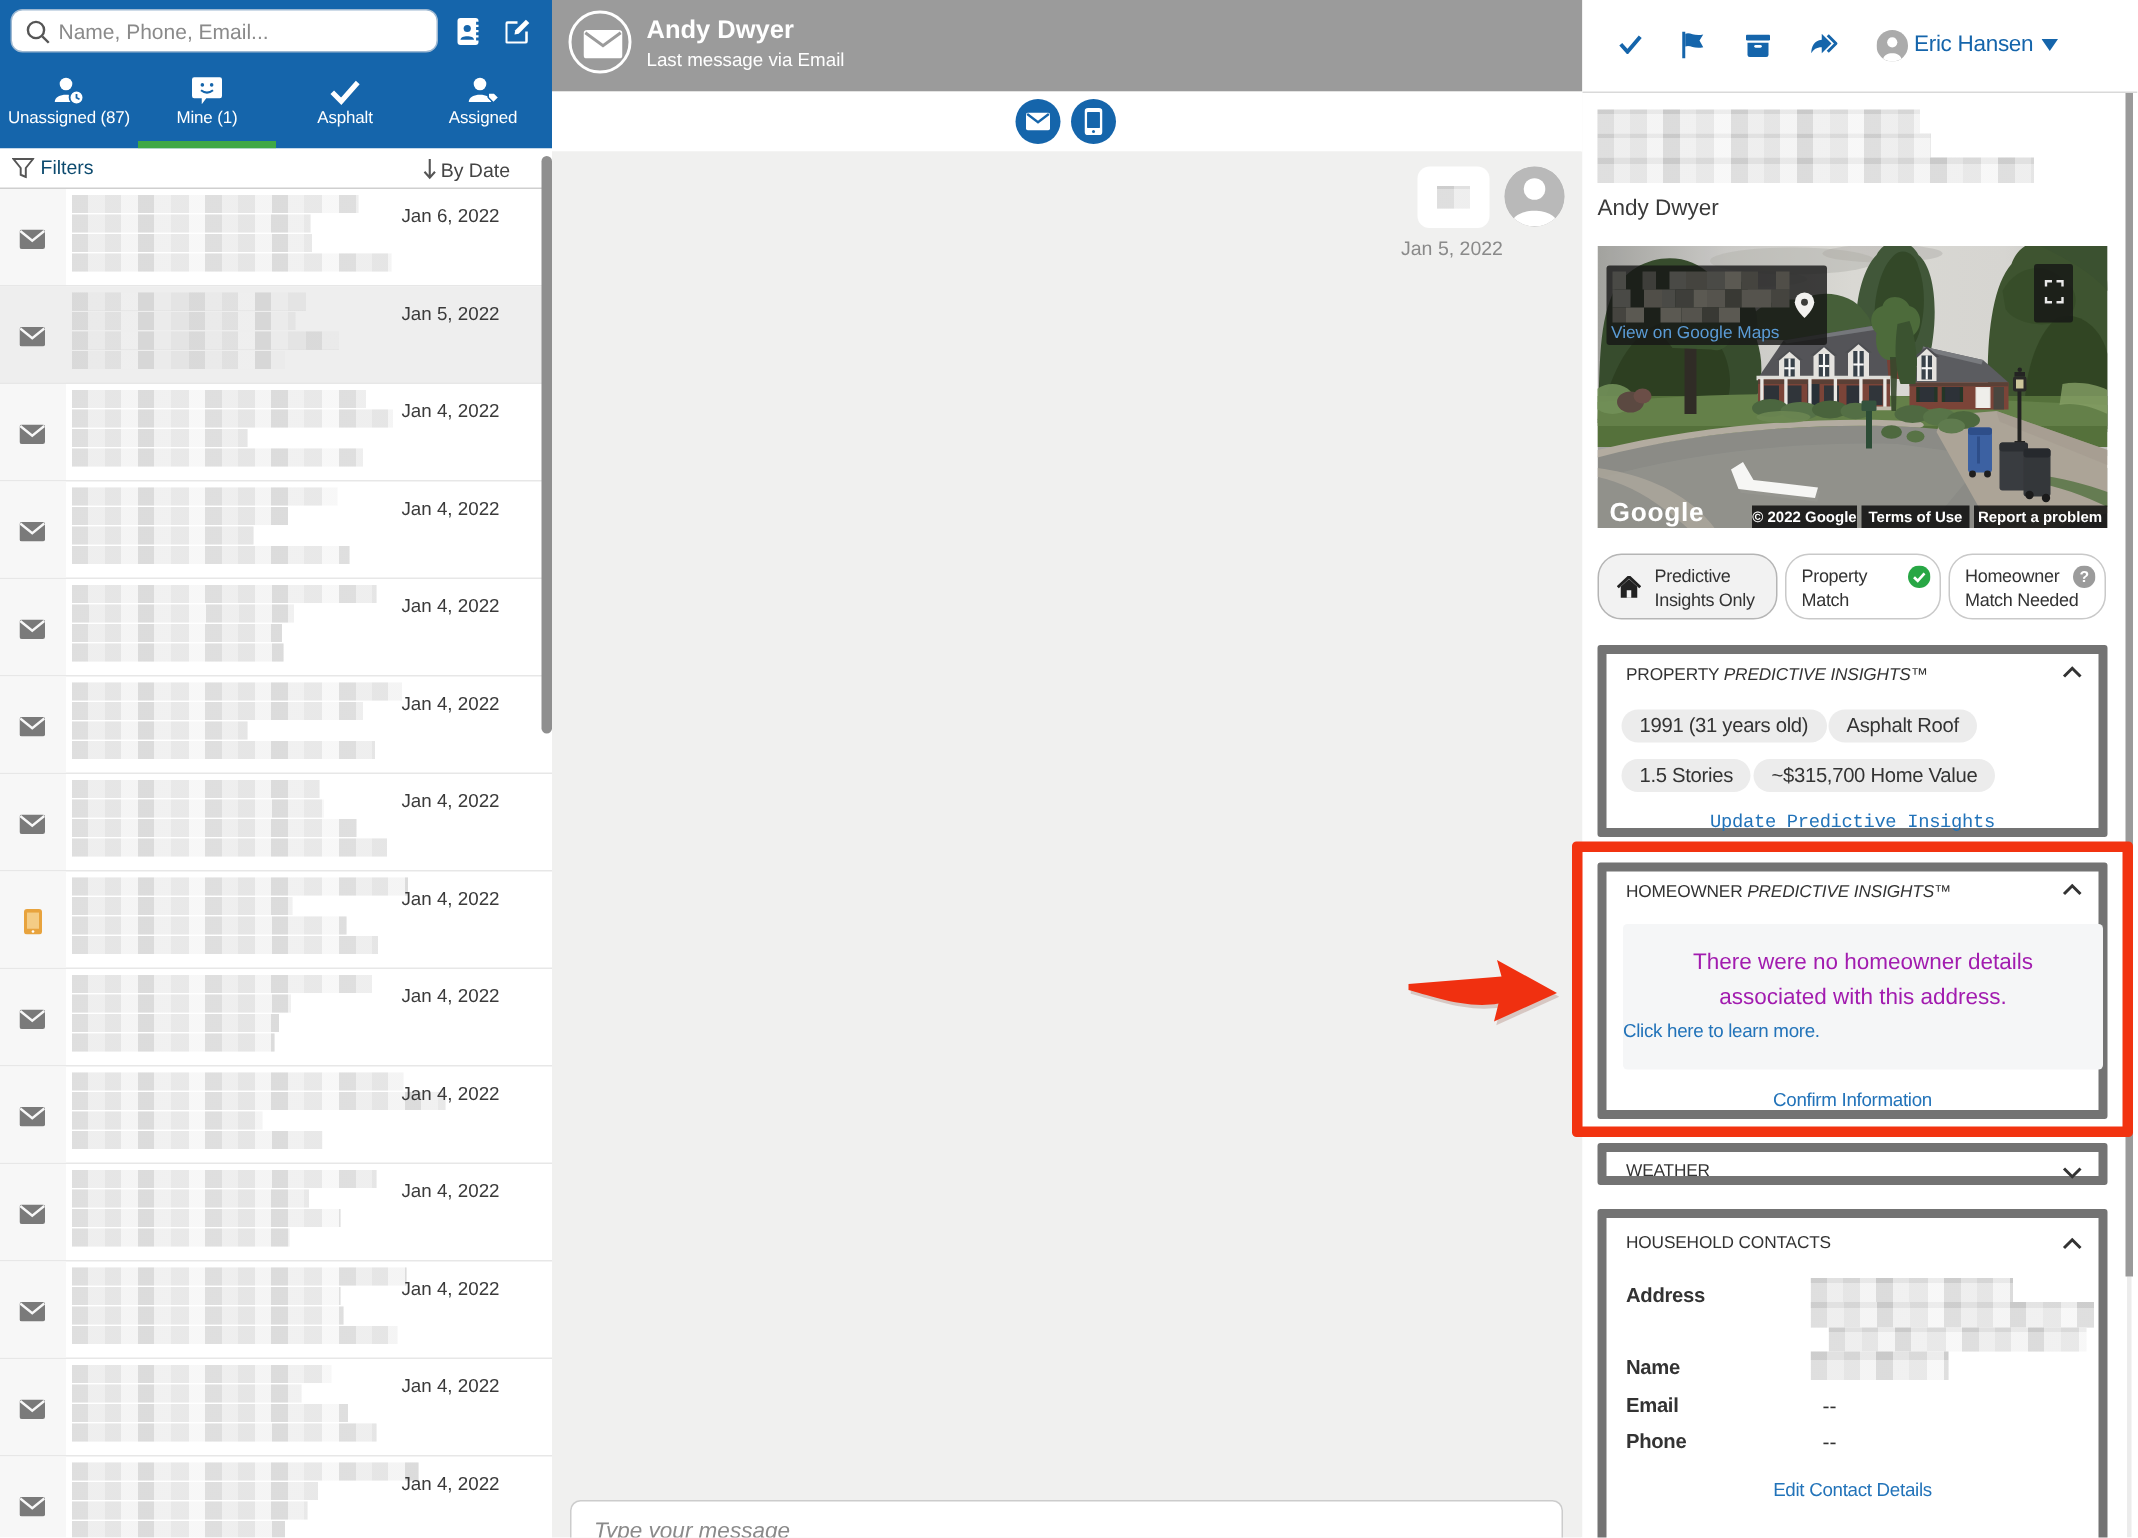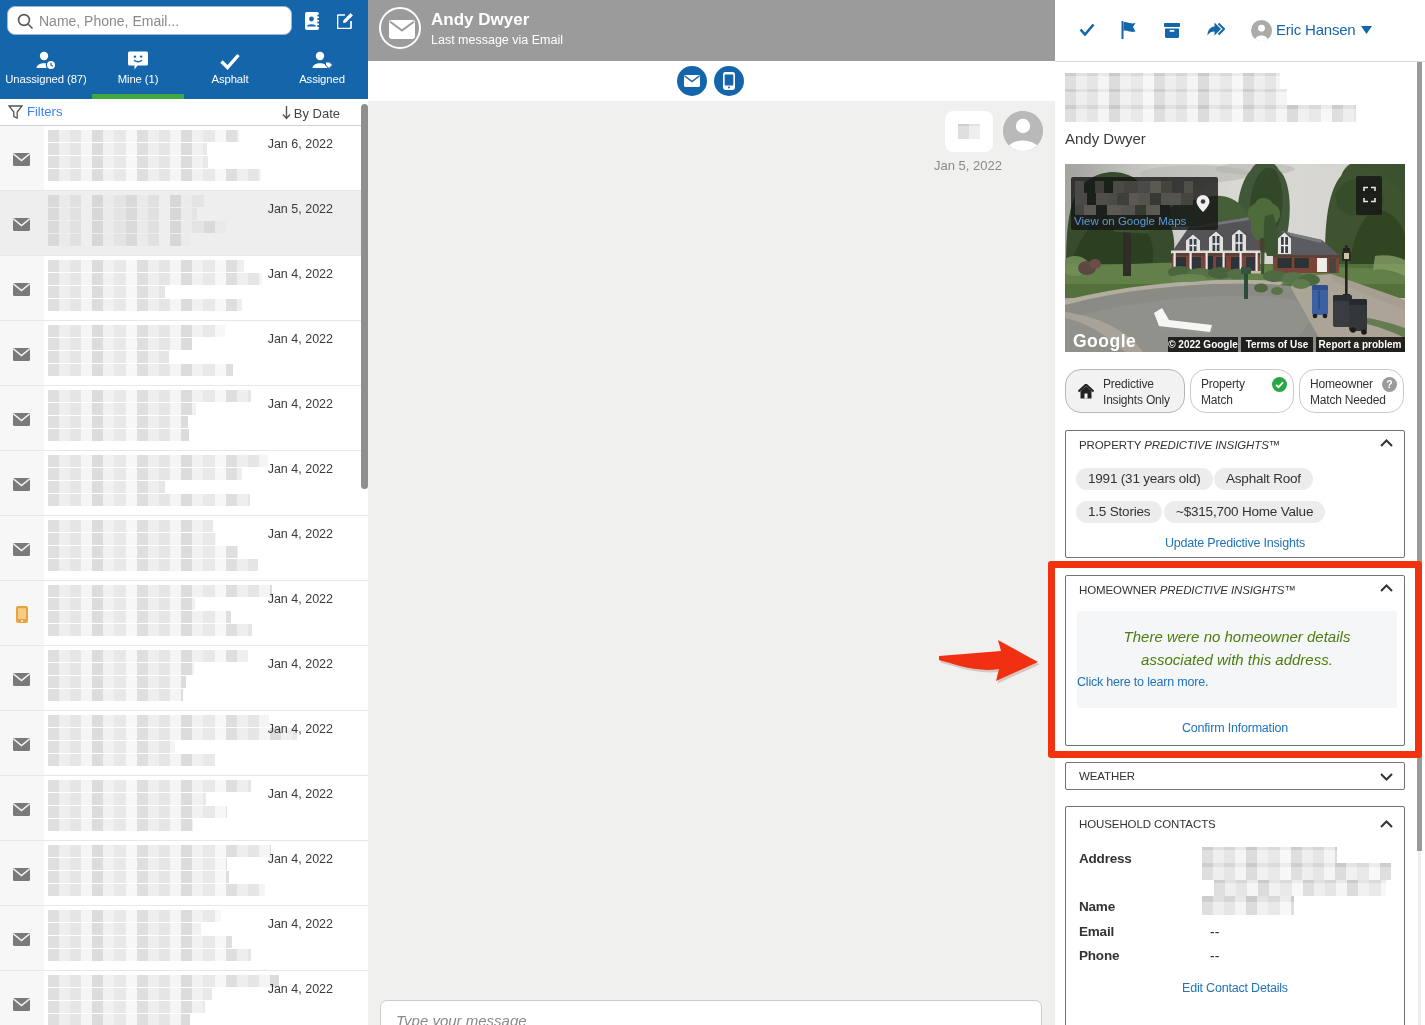--- a/index.html
+++ b/index.html
@@ -9,21 +9,21 @@
 
 #left { position:absolute; left:0; top:0; width:368px; height:1025px; background:#fff; }
 #lhead { position:absolute; left:0; top:0; width:368px; height:99px; background:#1565ab;text-decoration:underline; }
 #search { position:absolute; left:7px; top:6px; width:285px; height:29px; background:#fff; border:1px solid #9db8d2; border-radius:8px; }
 #search .ph { position:absolute; left:31px; top:6px; font-size:14px; color:#8a8a8a; }
 .tab { position:absolute; top:42px; width:92px; height:52px; text-align:center; color:#fff; }
 .tab .lbl { position:absolute; top:31px; width:100%; font-size:11.3px; color:#fff; letter-spacing:-0.1px; }
 .tab svg { position:absolute; top:9px; left:50%; transform:translateX(-50%); }
 #greenbar { position:absolute; left:92px; top:94px; width:92px; height:5px; background:#3fa845; }
 #filters { position:absolute; left:0; top:99px; width:368px; height:27px; background:#fff; border-bottom:1px solid #cfcfcf; }
-#filters .fl { position:absolute; left:27px; top:5px; font-size:13px; color:#3b82f6; }
+#filters .fl { position:absolute; left:27px; top:5px; font-size:13px; color:#0c4a6e; }
 #filters .fr { position:absolute; right:28px; top:5px; font-size:13px; color:#444; }
 #list { position:absolute; left:0; top:126px; width:368px; height:899px; background:#fff; overflow:hidden; }
 .row { position:absolute; left:0; width:368px; height:65px; border-bottom:1px solid #e7e7e7; }
 .row .icol { position:absolute; left:0; top:0; width:44px; height:64px; background:#f7f7f7; }
 .row.sel { background:#eeeeee; }
 .row.sel .icol { background:#eeeeee; }
 .row .date { position:absolute; right:35px; top:11px; font-size:12.5px; color:#3a3a3a; }
 .row .env { position:absolute; left:13px; top:27px; }
 .bl { position:absolute; height:12px;
   background-image:
@@ -50,21 +50,21 @@
 #mav { position:absolute; left:635px; top:10px; width:40px; height:40px; border-radius:50%; background:#b9b9b9; overflow:hidden; }
 #mdate { position:absolute; left:560px; top:57px; width:80px; text-align:center; font-size:13px; color:#8a8a8a; }
 #minput { position:absolute; left:12px; top:899px; width:662px; height:40px; background:#fff; border:1px solid #ccc; border-radius:7px; }
 #minput .ph { position:absolute; left:15px; top:11px; font-style:italic; font-size:15px; color:#8a8a8a; }
 
 
 #right { position:absolute; left:1055px; top:0; width:370px; height:1025px; background:#fff; }
 #rtool { position:absolute; left:0; top:0; width:370px; height:62px; background:#fff; border-bottom:1px solid #d9d9d9; }
 #rtool .usr { position:absolute; left:221px; top:21px; font-size:15px; color:#1565ab; letter-spacing:-0.2px; }
 #rname { position:absolute; left:10px; top:130px; font-size:15px; color:#3a3a3a; }
-.card { position:absolute; left:10px; width:340px; background:#fff; border:1px solid #737373; border-radius:2px; }
+.card { position:absolute; left:10px; width:340px; background:#fff; border:6px solid #737373; border-radius:2px; }
 .ctitle { position:absolute; left:13px; top:8px; font-size:11.5px; color:#333; letter-spacing:-0.1px; }
 .ctitle i { font-style:italic; }
 .chev { position:absolute; right:11px; top:8px; }
 .chip { position:absolute; height:22px; background:#ececec; border-radius:11px; font-size:13.5px; color:#333; line-height:22px; padding:0 12px; white-space:nowrap; letter-spacing:-0.2px; }
 .blink { color:#2273b9; font-size:12.5px; letter-spacing:-0.2px; }
 .ptab { position:absolute; height:44px; background:#fff; border:1px solid #c9c9c9; border-radius:16px; }
 .ptxt { position:absolute; top:6px; font-size:12px; color:#333; line-height:16px; letter-spacing:-0.2px; }
 .hlbl { position:absolute; left:13px; font-size:13.5px; font-weight:bold; color:#333; letter-spacing:-0.2px; }
 .hval { position:absolute; left:144px; font-size:14px; color:#333; }
 #rscroll { position:absolute; left:1417px; top:62px; width:5px; height:789px; background:#9a9a9a; }
@@ -585,29 +585,29 @@
     </div>
     <div class="card" style="top:430px;height:128px;">
       <div class="ctitle">PROPERTY <i>PREDICTIVE INSIGHTS™</i></div>
       <svg class="chev" width="13" height="8" viewBox="0 0 13 8">
           <path d="M1 7 L6.5 1.5 L12 7" stroke="#333" stroke-width="2" fill="none"></path>
         </svg>
       <div class="chip" style="left:10px;top:37px;">1991 (31 years old)</div>
       <div class="chip" style="left:148px;top:37px;">Asphalt Roof</div>
       <div class="chip" style="left:10px;top:70px;">1.5 Stories</div>
       <div class="chip" style="left:98px;top:70px;">~$315,700 Home Value</div>
-      <div class="blink" style="position:absolute;left:0;top:105px;width:100%;text-align:center;">Update Predictive Insights</div>
+      <div class="blink" style="position:absolute;left:0;top:105px;width:100%;text-align:center;font-family:Liberation Mono, monospace;">Update Predictive Insights</div>
     </div>
     <div class="card" style="top:575px;height:171px;">
       <div class="ctitle">HOMEOWNER <i>PREDICTIVE INSIGHTS™</i></div>
       <svg class="chev" width="13" height="8" viewBox="0 0 13 8">
           <path d="M1 7 L6.5 1.5 L12 7" stroke="#333" stroke-width="2" fill="none"></path>
         </svg>
       <div style="position:absolute;left:11px;top:35px;width:320px;height:97px;background:#f5f6f7;border-radius:3px;">
-        <div style="position:absolute;top:14px;width:100%;text-align:center;font-size:15px;color:#4d7c0f;line-height:23px;font-style:italic;">There were no homeowner details<br>associated with this address.</div>
+        <div style="position:absolute;top:14px;width:100%;text-align:center;font-size:15px;color:#a21caf;line-height:23px;">There were no homeowner details<br>associated with this address.</div>
         <div class="blink" style="position:absolute;top:64px;width:100%;">Click here to learn more.</div>
       </div>
       <div class="blink" style="position:absolute;left:0;top:145px;width:100%;text-align:center;">Confirm Information</div>
     </div>
     <div class="card" style="top:762px;height:28px;">
       <div class="ctitle" style="top:7px;">WEATHER</div>
       <svg class="chev" style="top:10px" width="13" height="8" viewBox="0 0 13 8">
           <path d="M1 1 L6.5 6.5 L12 1" stroke="#333" stroke-width="2" fill="none"></path>
         </svg>
     </div>

